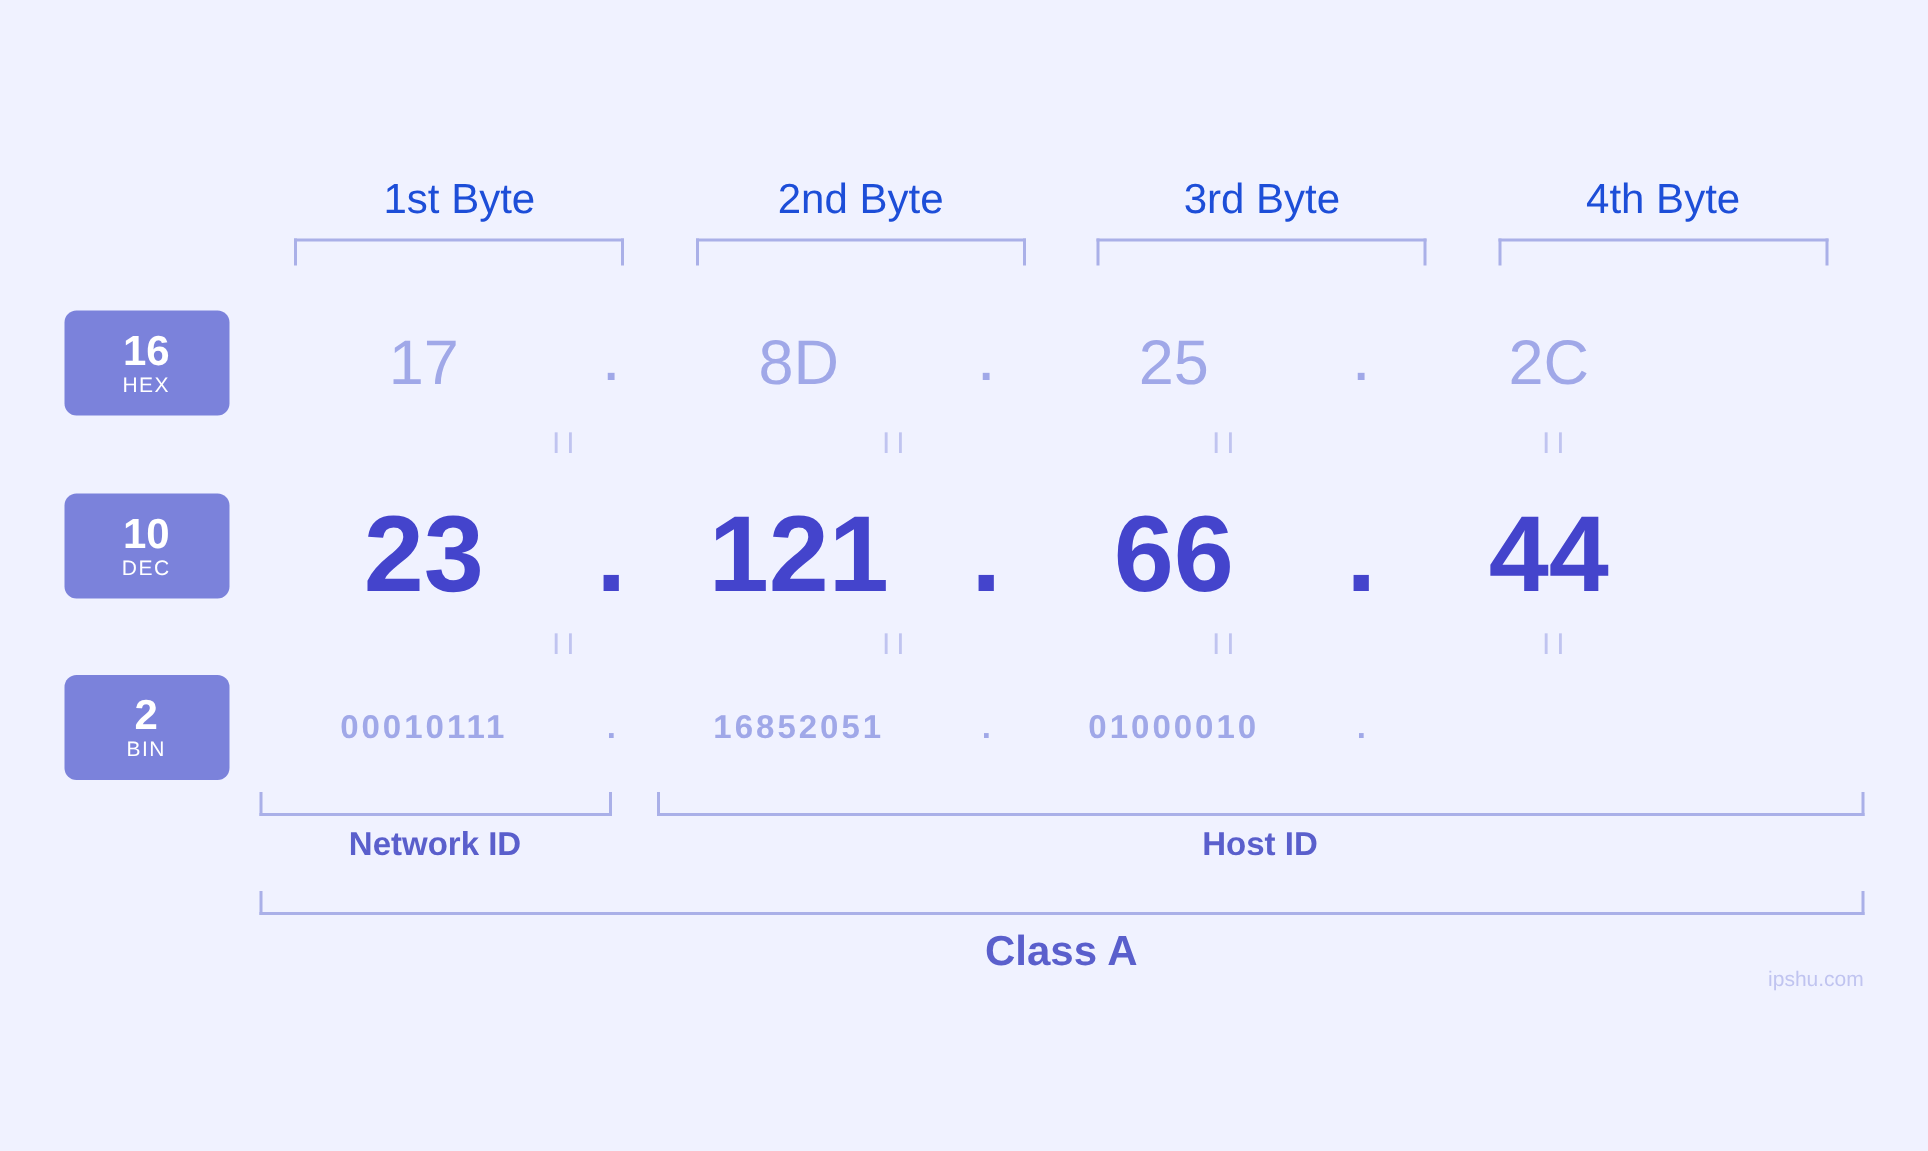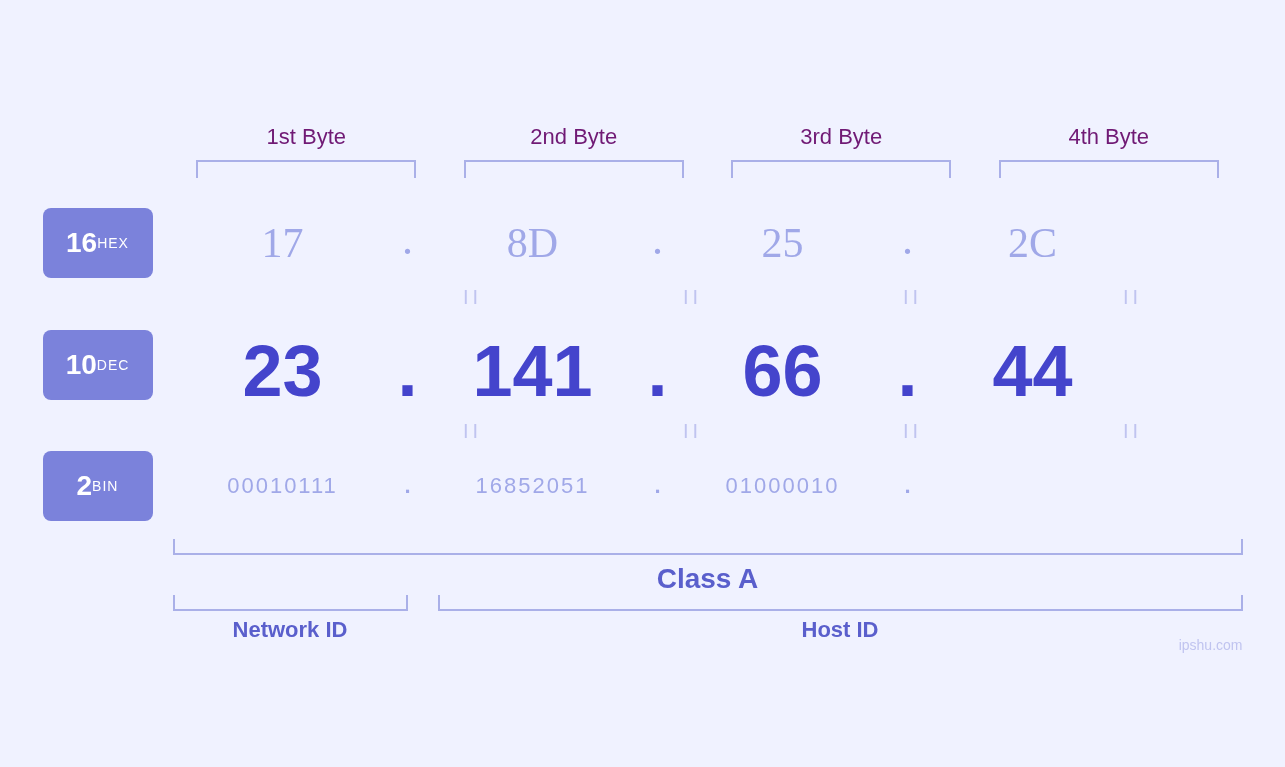--- a/index.html
+++ b/index.html
@@ -22,22 +22,22 @@
 
     
     .byte-headers {
       display: flex;
       justify-content: space-around;
       margin-left: 130px;
       margin-bottom: 10px;
     }
 
     .byte-header {
-      color: #701a75;
-      font-size: 22px;
+      color: #1d4ed8;
+      font-size: 28px;
       font-weight: 400;
       text-align: center;
       width: 220px;
     }
 
     
     .top-brackets {
       display: flex;
       justify-content: space-around;
       margin-left: 130px;
@@ -57,21 +57,21 @@
       align-items: center;
       margin-bottom: 0;
     }
 
     .base-label {
       width: 110px;
       height: 70px;
       background: #7b82db;
       border-radius: 8px;
       display: flex;
-      flex-direction: row;
+      flex-direction: column;
       align-items: center;
       justify-content: center;
       color: white;
       margin-right: 20px;
       flex-shrink: 0;
     }
 
     .base-number {
       font-size: 28px;
       font-weight: 600;
@@ -108,29 +108,29 @@
     .dec-val {
       color: #4444cc;
       font-size: 72px;
       font-weight: 700;
     }
 
     
     .bin-val {
       color: #a0a8e8;
       font-size: 22px;
-      font-weight: 400;
+      font-weight: 700;
       letter-spacing: 2px;
     }
 
     
     .equals-row {
       display: flex;
       margin-left: 130px;
-      justify-content: flex-end;
+      justify-content: center;
       margin-top: 8px;
       margin-bottom: 8px;
     }
 
     .equals-sign {
       width: 220px;
       text-align: center;
       color: #c0c4f0;
       font-size: 20px;
       letter-spacing: 4px;
@@ -152,21 +152,20 @@
 
     
     .dot-hex { font-size: 32px; color: #a0a8e8; }
     .dot-dec { font-size: 72px; color: #4444cc; font-weight: 700; }
     .dot-bin { font-size: 22px; color: #a0a8e8; }
 
     .hex-row-wrap {
       display: flex;
       align-items: center;
       flex: 1;
-      font-family: Liberation Serif, serif;
     }
 
     .dec-row-wrap {
       display: flex;
       align-items: center;
       flex: 1;
       margin-top: 13px;
     }
 
     .bin-row-wrap {
@@ -229,21 +228,21 @@
     <div class="base-label">
       <span class="base-number">10</span>
       <span class="base-name">DEC</span>
     </div>
     <div class="dec-row-wrap">
       <div class="byte-value">
         <span class="dec-val">23</span>
       </div>
       <span class="dot dot-dec">.</span>
       <div class="byte-value">
-        <span class="dec-val">141</span>
+        <span class="dec-val">121</span>
       </div>
       <span class="dot dot-dec">.</span>
       <div class="byte-value">
         <span class="dec-val">66</span>
       </div>
       <span class="dot dot-dec">.</span>
       <div class="byte-value">
         <span class="dec-val">44</span>
       </div>
     </div>
@@ -271,33 +270,33 @@
       </div>
       <span class="dot dot-bin">.</span>
       <div class="byte-value">
         <span class="bin-val">01000010</span>
       </div>
       <span class="dot dot-bin">.</span>
     </div>
   </div>
 
   <div style="margin-left: 130px; margin-top: 8px;">
+    <div style="display: flex;">
+
+      <div style="width: 265px;">
+        <div style="width: 235px; height: 16px; border-bottom: 2px solid #aab0e8; border-left: 2px solid #aab0e8; border-right: 2px solid #aab0e8;"></div>
+        <div style="text-align: center; color: #5a5fcc; font-size: 22px; font-weight: 600; margin-top: 6px; width: 235px;">Network ID</div>
+      </div>
+
+      <div style="flex: 1;">
+        <div style="height: 16px; border-bottom: 2px solid #aab0e8; border-left: 2px solid #aab0e8; border-right: 2px solid #aab0e8;"></div>
+        <div style="text-align: center; color: #5a5fcc; font-size: 22px; font-weight: 600; margin-top: 6px;">Host ID</div>
+      </div>
+    </div>
+
     <div style="margin-top: 18px;">
       <div style="height: 16px; border-bottom: 2px solid #aab0e8; border-left: 2px solid #aab0e8; border-right: 2px solid #aab0e8;"></div>
       <div style="text-align: center; color: #5a5fcc; font-size: 28px; font-weight: 600; margin-top: 8px;">Class A</div>
     </div>
-
-    <div style="display: flex;">
-
-      <div style="width: 265px;">
-        <div style="width: 235px; height: 16px; border-bottom: 2px solid #aab0e8; border-left: 2px solid #aab0e8; border-right: 2px solid #aab0e8;"></div>
-        <div style="text-align: center; color: #5a5fcc; font-size: 22px; font-weight: 600; margin-top: 6px; width: 235px;">Network ID</div>
-      </div>
-
-      <div style="flex: 1;">
-        <div style="height: 16px; border-bottom: 2px solid #aab0e8; border-left: 2px solid #aab0e8; border-right: 2px solid #aab0e8;"></div>
-        <div style="text-align: center; color: #5a5fcc; font-size: 22px; font-weight: 600; margin-top: 6px;">Host ID</div>
-      </div>
-    </div>
   </div>
 
   <div class="watermark">ipshu.com</div>
 </div>
 
 </body></html>

